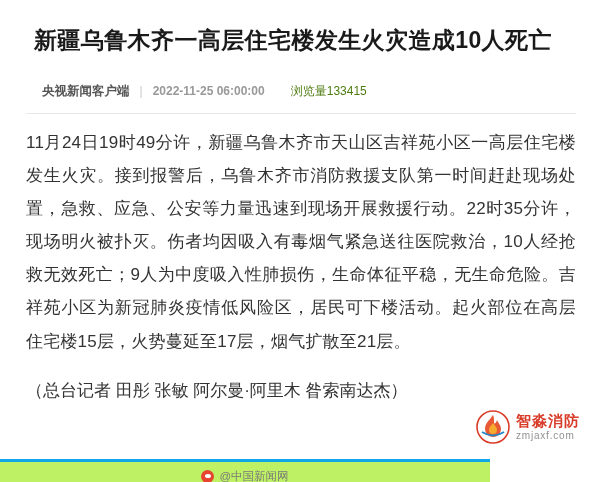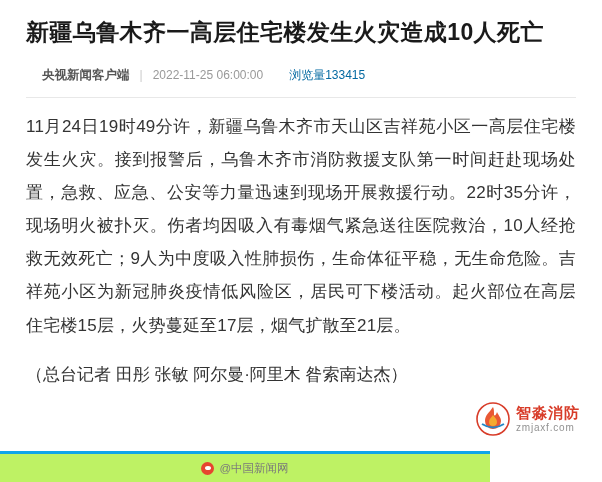--- a/index.html
+++ b/index.html
@@ -21,43 +21,44 @@
     background: #ffffff;
     box-sizing: border-box;
   }
   .headline {
     font-size: 23px;
     font-weight: bold;
     color: #1a1a1a;
     line-height: 1.42;
     letter-spacing: 0.4px;
     padding: 16px 26px 0 26px;
-    margin: 0;
+    margin: 8px;
   }
   .meta-row {
     display: flex;
     align-items: center;
     padding: 18px 26px 0 42px;
     font-size: 12px;
     color: #8a8a8a;
   }
   .meta-source {
     color: #555555;
     font-weight: bold;
     font-size: 12.5px;
   }
   .meta-sep {
     margin: 0 10px;
     color: #cccccc;
   }
   .meta-time {
     color: #999999;
+    font-weight: bold;
   }
   .meta-views {
-    color: #0369a1;
+    color: #4d7c0f;
     margin-left: 26px;
   }
   .divider {
     margin: 13px 26px 0 26px;
     border-top: 1px solid #e8e8e8;
     height: 0;
   }
   .body-wrap {
     padding: 0 26px;
   }

